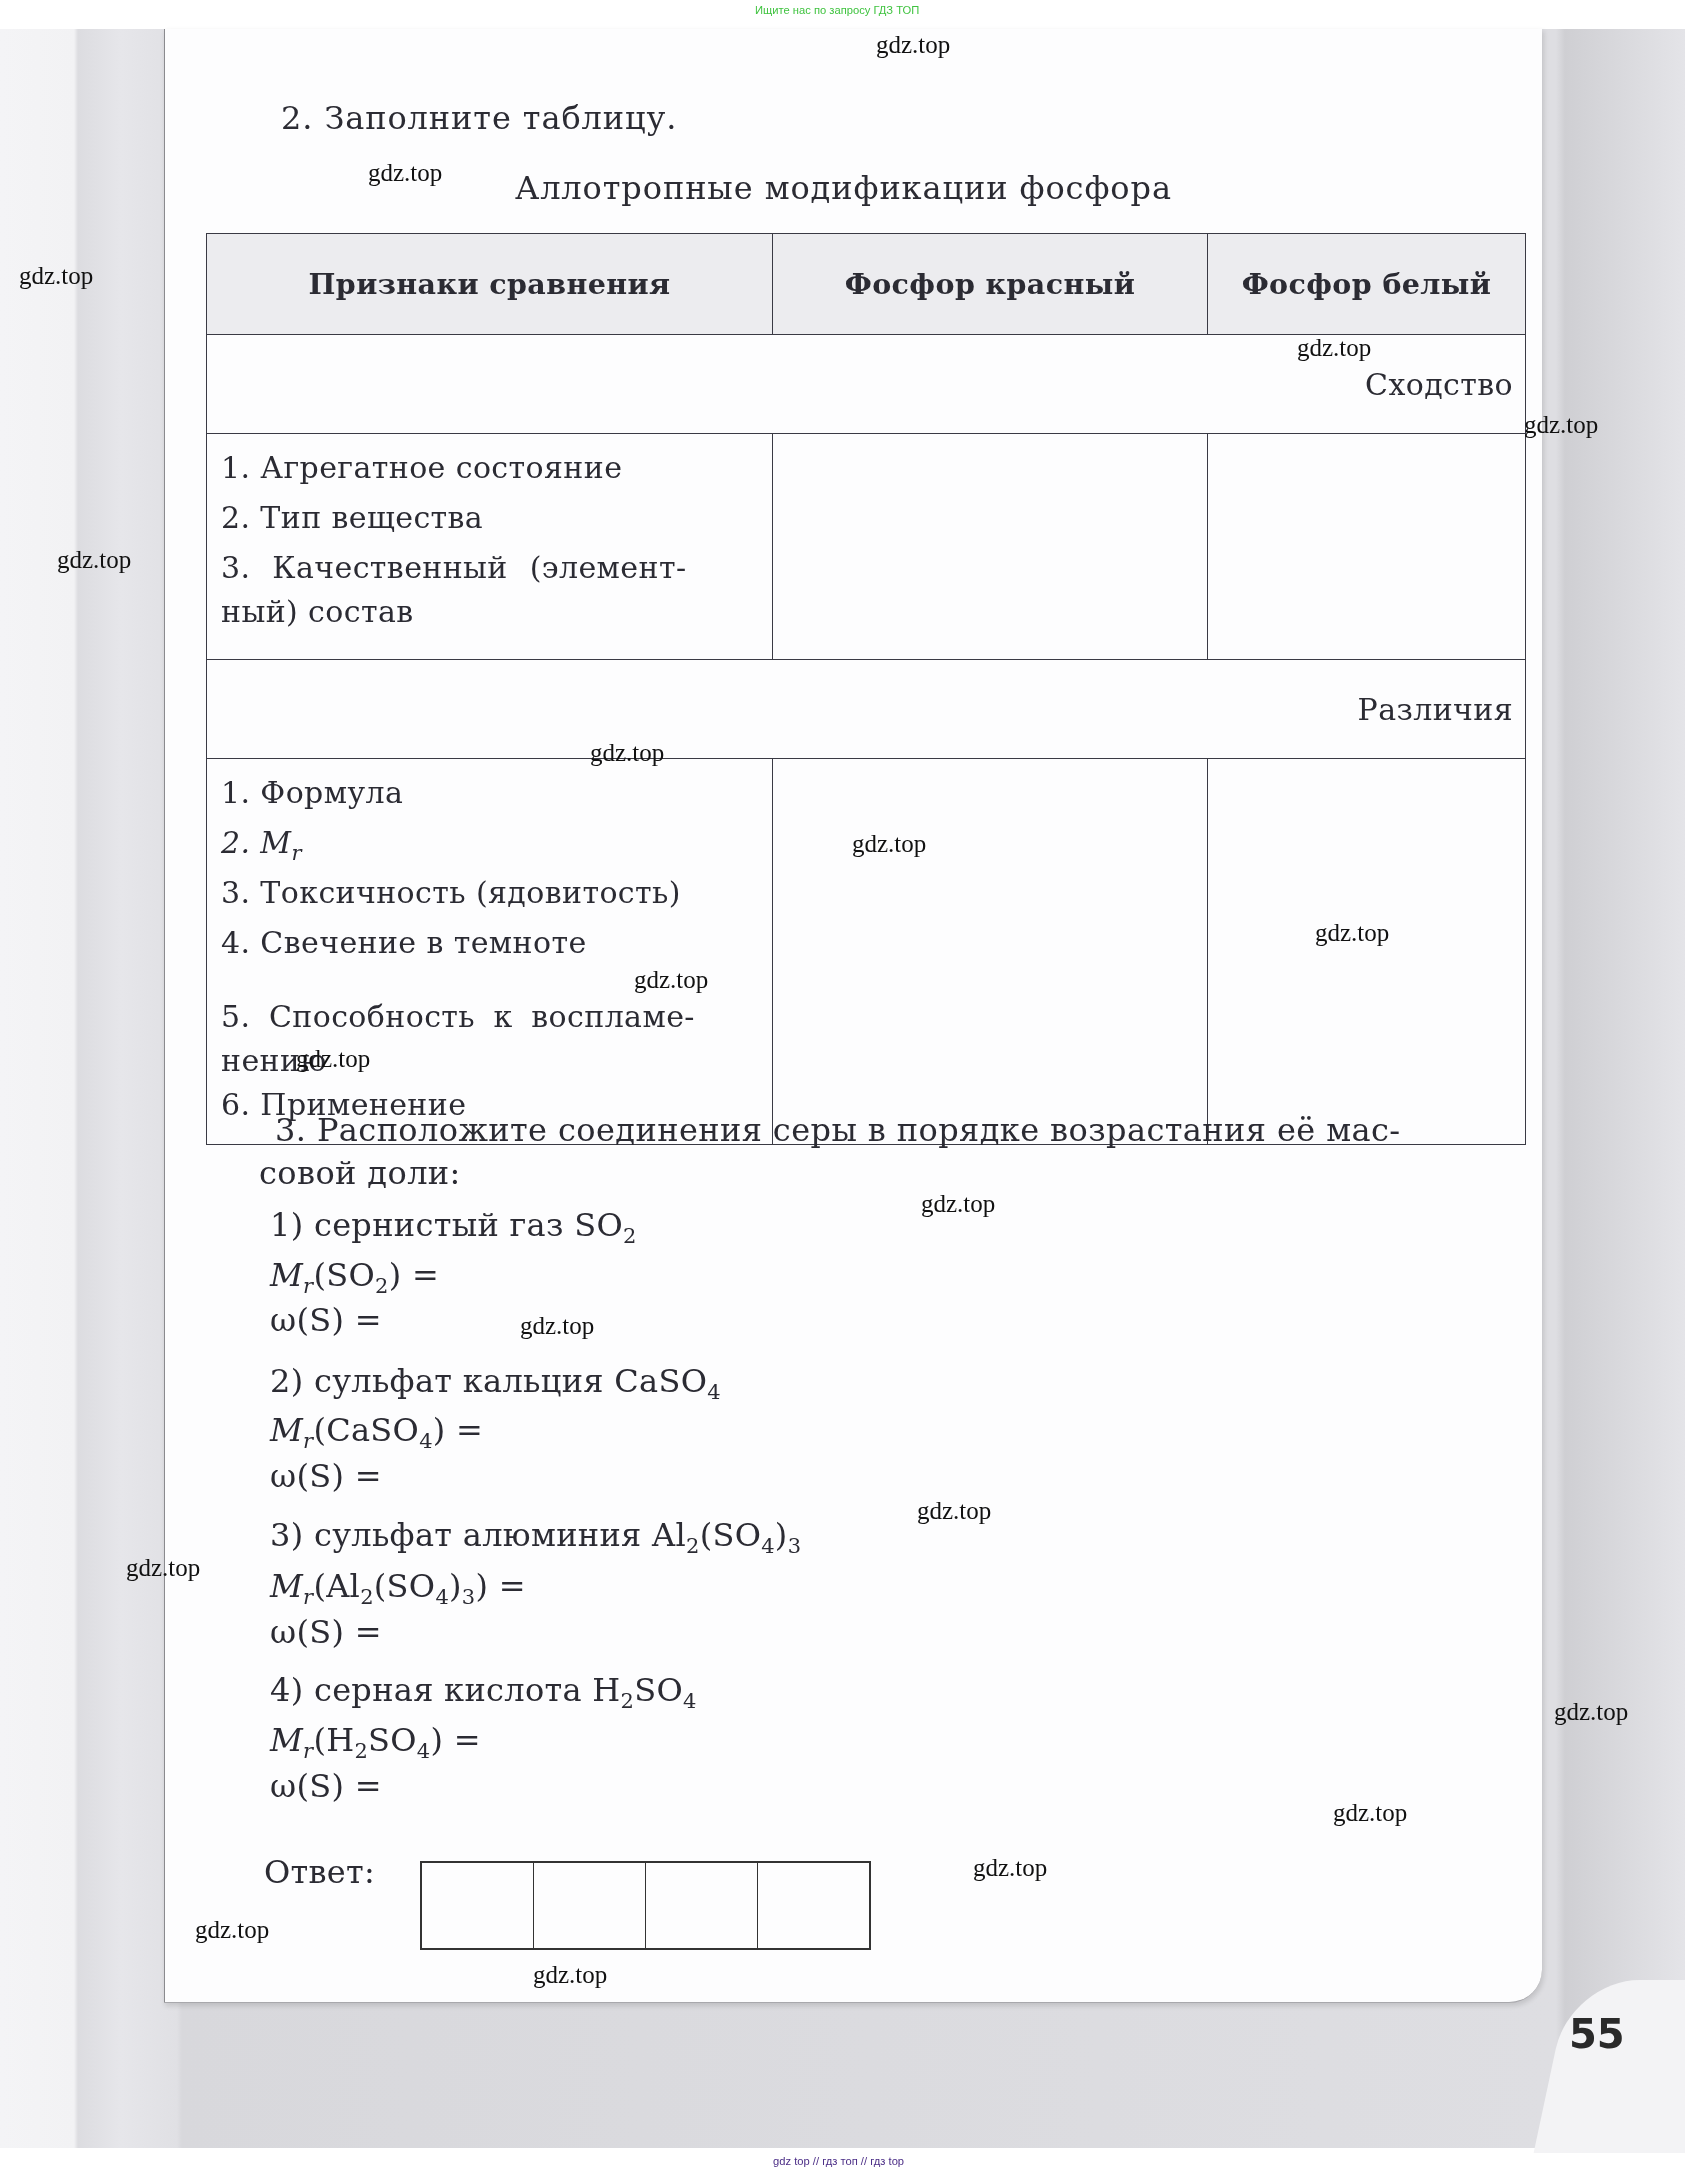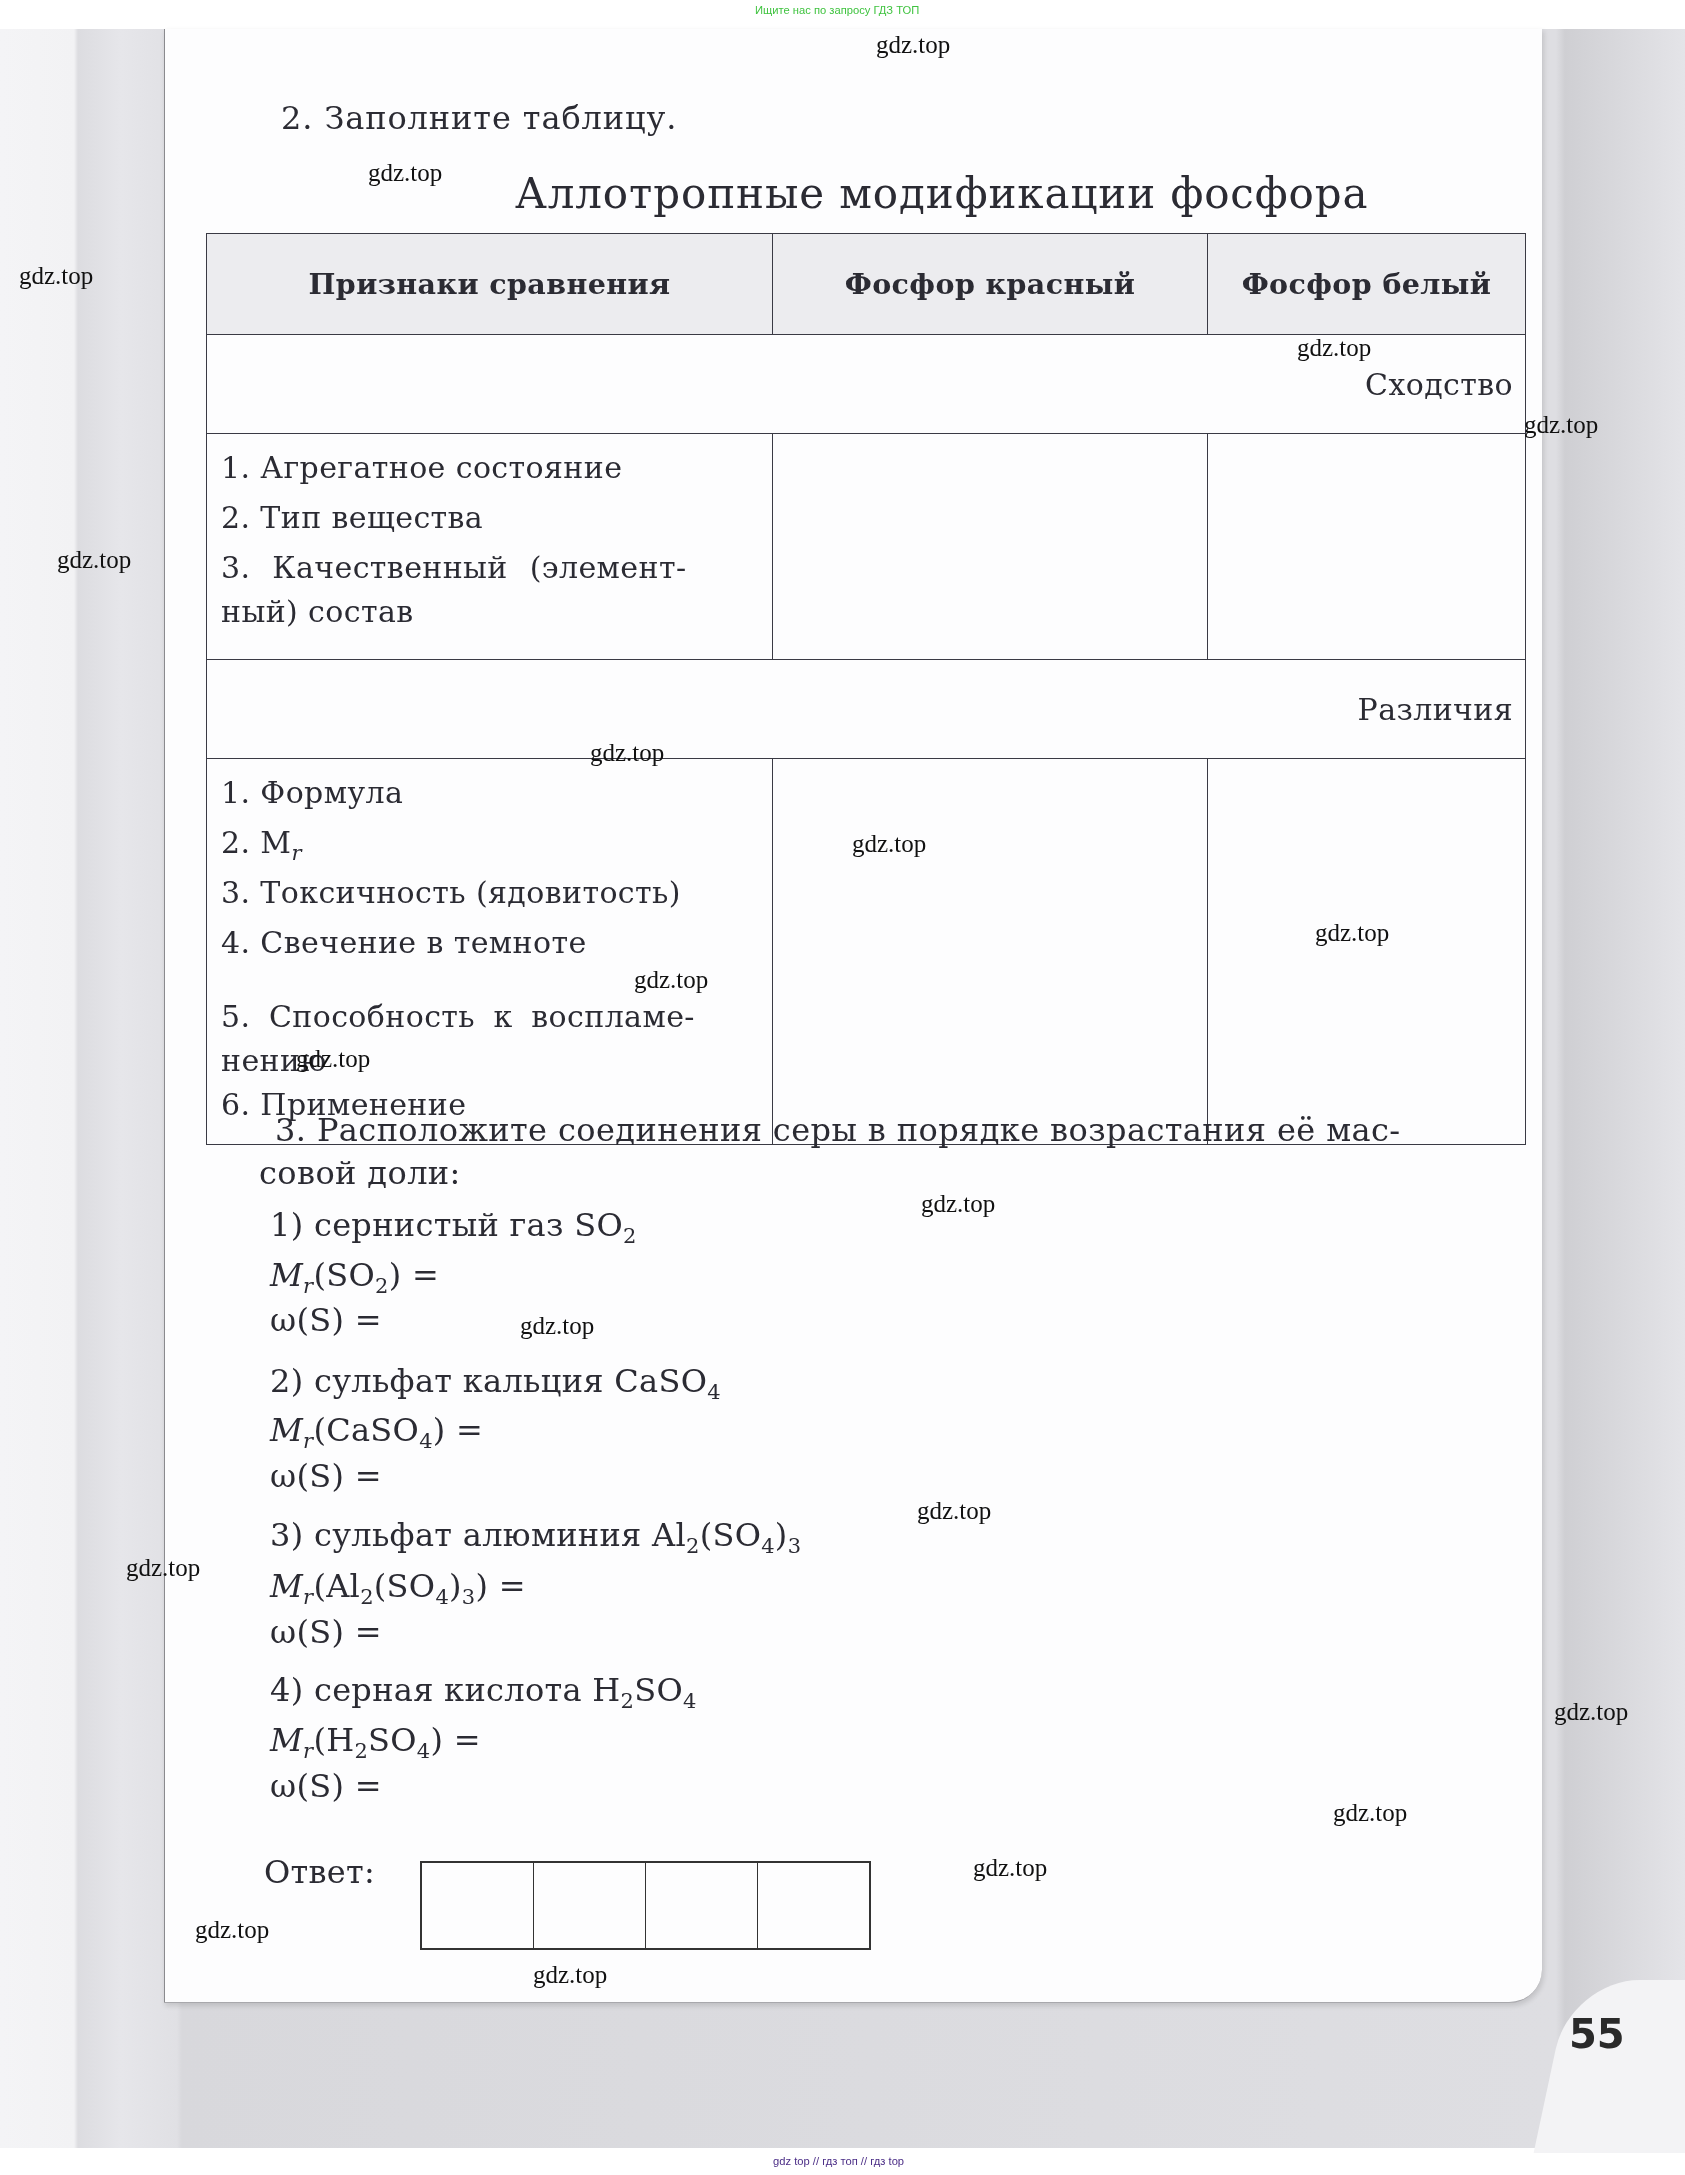--- a/index.html
+++ b/index.html
@@ -6,21 +6,21 @@
   body{width:1685px;height:2176px;position:relative;background:#ffffff;overflow:hidden;font-family:"DejaVu Serif",serif;color:#2b2b33;}
   .scan{position:absolute;left:0;top:28.5px;width:1685px;height:2119px;background:linear-gradient(90deg,#f4f4f6 0px,#f2f2f4 74px,#dcdce0 78px,#e6e6ea 121px,#e0e0e4 177px,#d8d8dc 182px,#dedee2 1556px,#cfcfd3 1565px,#e4e4e8 1685px);}
   .page{position:absolute;left:164px;top:28.5px;width:1377px;height:1973px;background:#fdfdfe;border-left:1.7px solid #8a8a8e;border-bottom:1.7px solid #a8a8ac;border-bottom-right-radius:33px;box-shadow:1.7px 2.6px 5.2px rgba(0,0,0,0.12);}
   .corner{position:absolute;left:1552px;top:1980px;width:173px;height:173px;background:#f3f3f5;border-top-left-radius:69px;transform:skewX(-12deg);}
   .pagenum{position:absolute;left:1569px;top:2011px;font-family:"DejaVu Sans",sans-serif;font-weight:bold;font-size:40px;color:#2a2a2a;}
   .topnote{position:absolute;left:755px;top:4.3px;font-family:"Liberation Sans",sans-serif;font-size:11.2px;color:#3fc33f;}
   .footer{position:absolute;left:765px;top:2155px;font-family:Liberation Sans, sans-serif;font-size:11.2px;color:#4b2d86;margin-left:8px;}
   .wm{position:absolute;font-family:Liberation Serif, serif;font-size:25px;color:#111;}
   .t{position:absolute;white-space:nowrap;}
   .h2{font-size:32px;letter-spacing:0.9px;}
-  .caption{font-size:42px;letter-spacing:0.9px;}
+  .caption{font-size:32px;letter-spacing:0.9px;}
   table.cmp{position:absolute;left:206px;top:233px;width:1320px;border-collapse:collapse;}
   table.cmp td,table.cmp th{border:1.7px solid #3a3a44;vertical-align:top;padding:12px;}
   table.cmp th{background:#ececef;font-weight:bold;font-size:28.5px;height:76px;vertical-align:middle;text-align:center;letter-spacing:0.4px;}
   table.cmp th.c1{width:541px;}
   table.cmp th.c2{width:410px;}
   .sect{text-align:right;font-size:30px;height:74px;vertical-align:middle !important;letter-spacing:0.4px;}
   .list{font-size:30px;line-height:50px;padding:8.6px 12px 8.6px 14px !important;letter-spacing:0.4px;}
   .list div{white-space:nowrap;}
   .task3{font-size:32px;line-height:43px;letter-spacing:0.4px;}
   .f{font-size:32px;letter-spacing:0.3px;}
@@ -61,21 +61,21 @@
     </td>
     <td></td>
     <td></td>
   </tr>
   <tr>
     <td colspan="3" class="sect">Различия</td>
   </tr>
   <tr>
     <td class="list" style="height:368px;">
       <div>1. Формула</div>
-      <div><span style="">2. M</span><sub style="font-style:italic;">r</sub></div>
+      <div><span style="font-style:italic;">2. M</span><sub style="font-style:italic;">r</sub></div>
       <div>3. Токсичность (ядовитость)</div>
       <div>4. Свечение в темноте</div>
       <div style="word-spacing:8.6px;margin-top:24px;">5. Способность к воспламе-</div>
       <div style="line-height:38px;">нению</div>
       <div>6. Применение</div>
     </td>
     <td></td>
     <td></td>
   </tr>
 </tbody>

